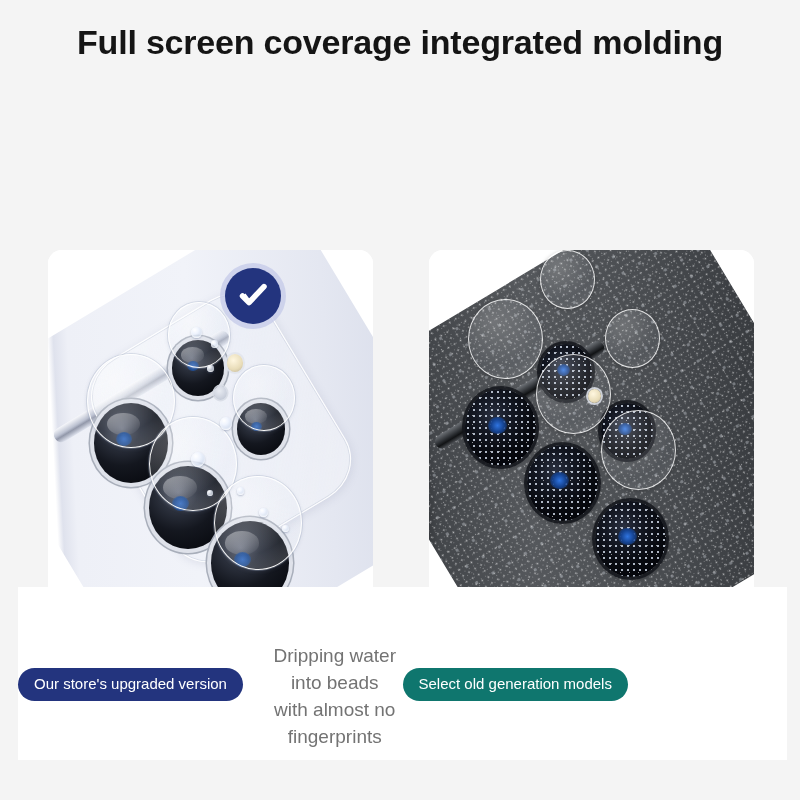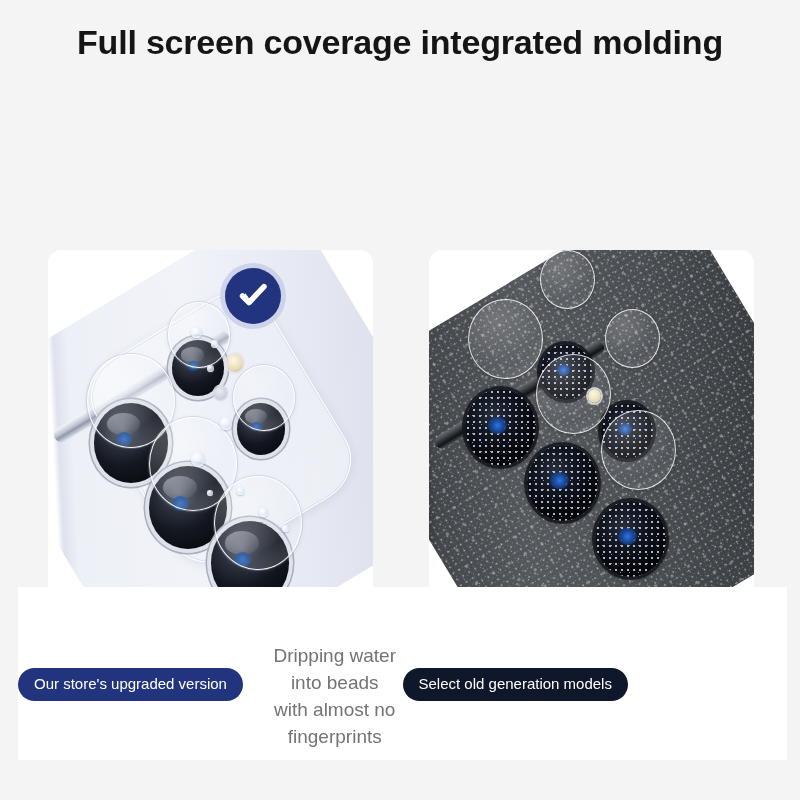--- a/index.html
+++ b/index.html
@@ -282,21 +282,21 @@
   .pill {
     display:inline-block;
     padding:8px 16px 9px;
     border-radius:18px;
     font-size:15px;
     color:#ffffff;
     line-height:1.1;
     white-space:nowrap;
   }
   .pill-blue { background:#23347e; }
-  .pill-gray { background:#0f172a;text-align:center; }
+  .pill-gray { background:#0f766e;text-align:center; }
 
   .caption-text {
     margin-top:25px;
     font-size:19px;
     color:#737373;
     line-height:1.42;
     text-align:center;
     white-space:pre-line;
     margin-left:24px;
   }

